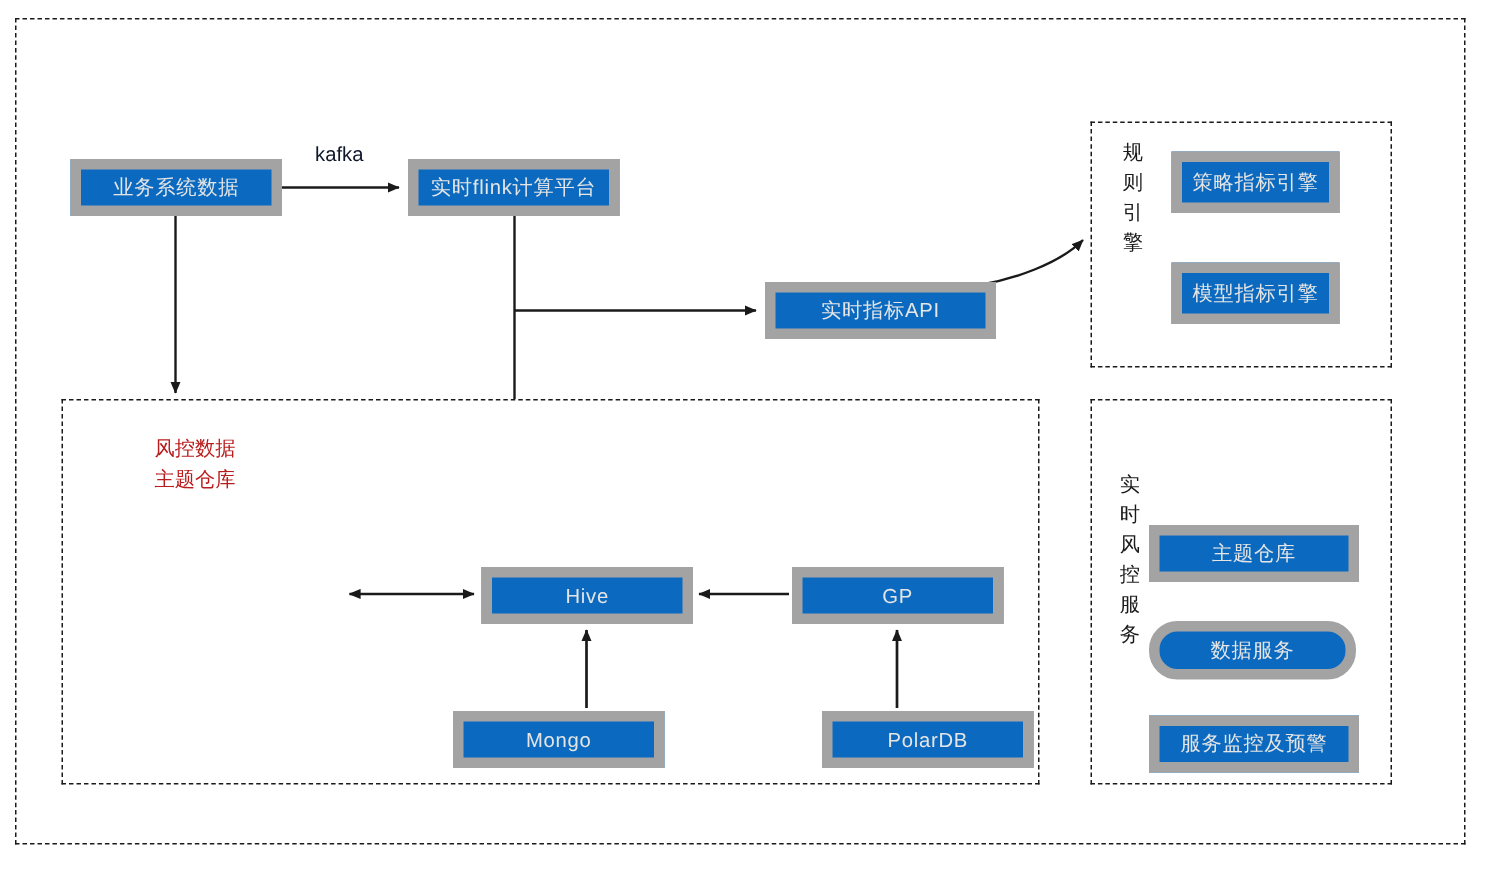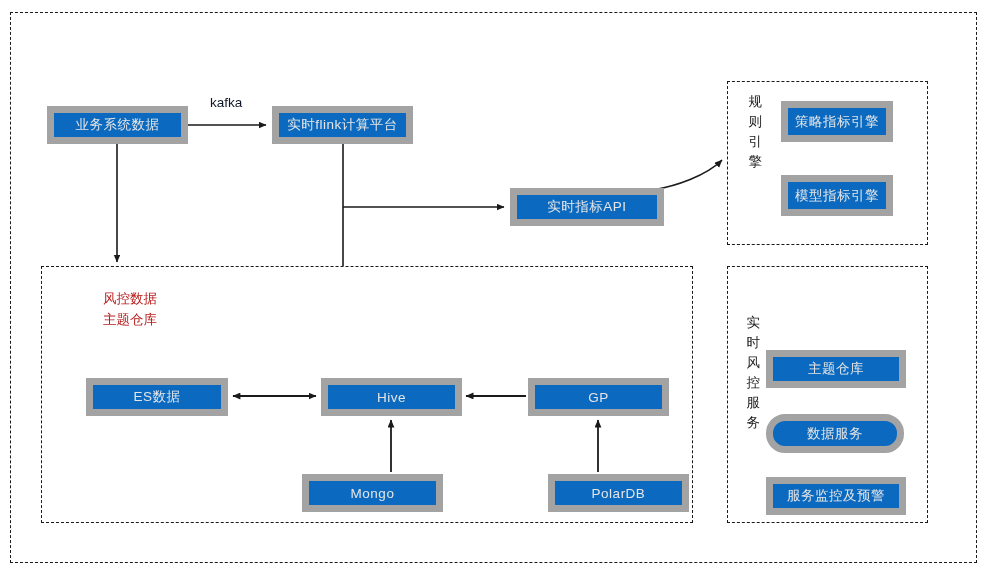--- a/index.html
+++ b/index.html
@@ -67,21 +67,20 @@
 
   <div class="vlabel" style="left:742px;top:92px;">规则引擎</div>
 
   <div class="node" style="left:781px;top:101px;width:112px;height:41px;">策略指标引擎</div>
 
   <div class="node" style="left:781px;top:175px;width:112px;height:41px;">模型指标引擎</div>
 
   <div class="plain-label" style="left:103px;top:288px;">风控数据
 主题仓库</div>
 
-  <div class="node" style="left:86px;top:378px;width:142px;height:38px;">ES数据</div>
 
   <div class="node" style="left:528px;top:378px;width:141px;height:38px;">GP</div>
 
   <div class="node" style="left:321px;top:378px;width:141px;height:38px;">Hive</div>
 
   <div class="node" style="left:302px;top:474px;width:141px;height:38px;">Mongo</div>
 
   <div class="node" style="left:528px;top:474px;width:141px;height:38px;margin-left:20px;">PolarDB</div>
 
   <div class="vlabel" style="left:740px;top:313px;">实时风控服务</div>

